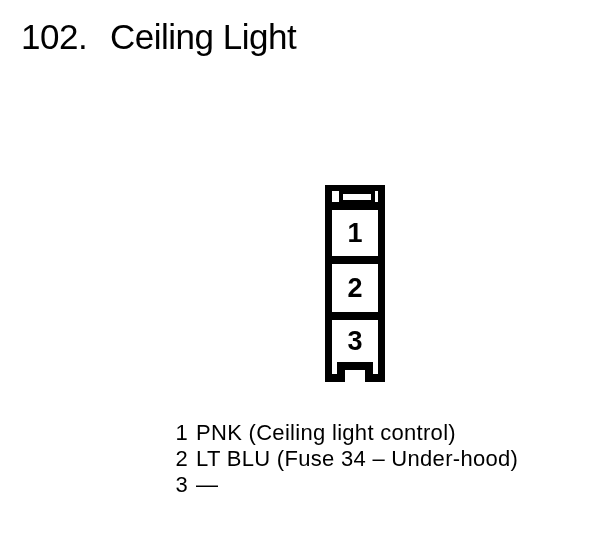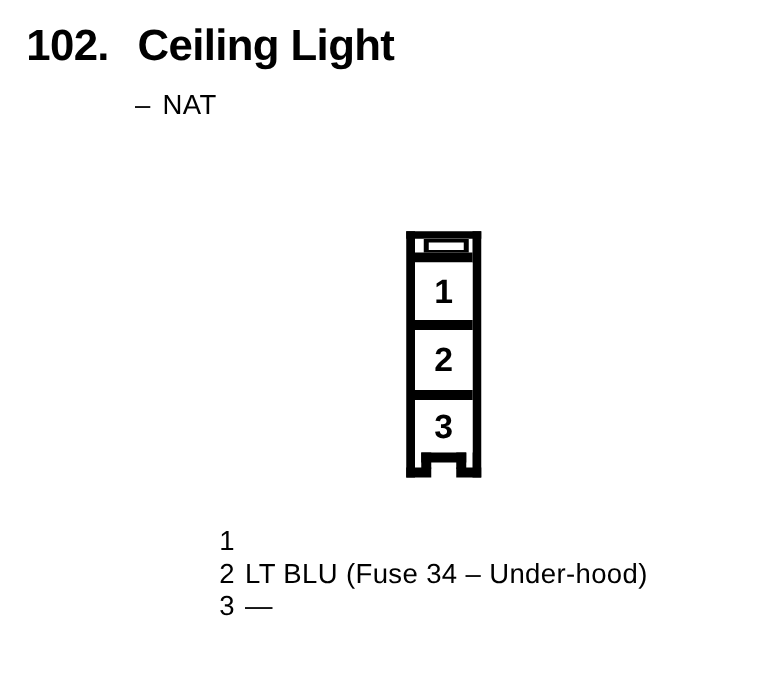--- a/index.html
+++ b/index.html
@@ -9,21 +9,21 @@
     color: #000000;
     position: relative;
     overflow: hidden;
     font-family: "Liberation Sans", sans-serif;
     -webkit-font-smoothing: antialiased;
   }
 
   
   .title {
     position: absolute; left: 21px; top: 16px; margin: 0;
-    font-size: 35px; font-weight: 700; letter-spacing: -0.5px;
+    font-size: 35px; font-weight: 400; letter-spacing: -0.5px;
     line-height: 42px; white-space: nowrap;
   }
   .title-num { display: inline-block; width: 89px; }
 
   
   .notes {
     position: absolute; left: 108px; top: 70px;
     font-size: 22px; line-height: 27px; letter-spacing: 0.3px;
     white-space: nowrap;
   }
@@ -74,23 +74,20 @@
 </head>
 <body>
 
 <div class="page">
 
   <h1 class="title">
     <span class="title-num">102.</span><span class="title-text">Ceiling Light</span>
   </h1>
 
   <div class="notes">
-    <div class="note-line">
-      <span class="note-dash">–</span><span>NAT</span>
-    </div>
   </div>
 
   <div class="connector">
     <div class="cp c-side-l"></div>
     <div class="cp c-side-r"></div>
     <div class="cp c-top"></div>
     <div class="c-latch"></div>
     <div class="cp c-bar1"></div>
     <div class="cell cell-1">
       <span>1</span>
@@ -106,20 +103,21 @@
     <div class="cp c-bridge"></div>
     <div class="cp c-step-l"></div>
     <div class="cp c-step-r"></div>
     <div class="cp c-foot-l"></div>
     <div class="cp c-foot-r"></div>
   </div>
 
   <div class="legend">
     <div class="legend-row">
       <span class="legend-pin">1</span>
+      <span class="legend-desc">PNK (Ceiling light control)</span>
     </div>
     <div class="legend-row">
       <span class="legend-pin">2</span>
       <span class="legend-desc">LT BLU (Fuse 34 – Under-hood)</span>
     </div>
     <div class="legend-row">
       <span class="legend-pin">3</span>
       <span class="legend-desc">—</span>
     </div>
   </div>

